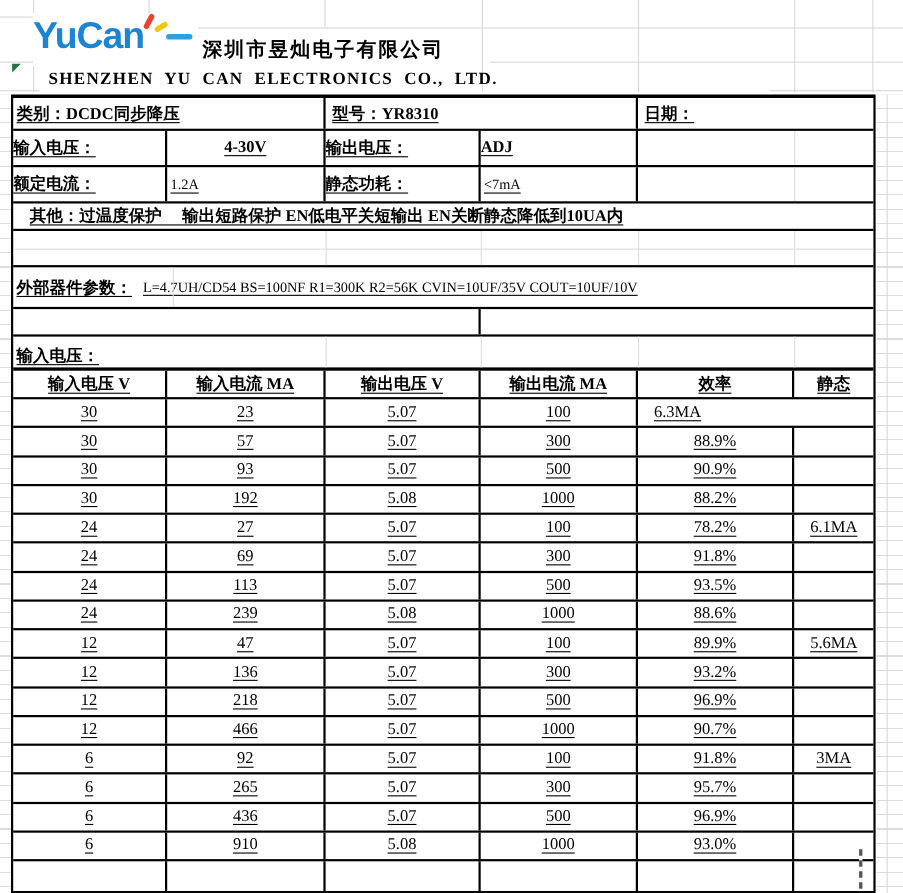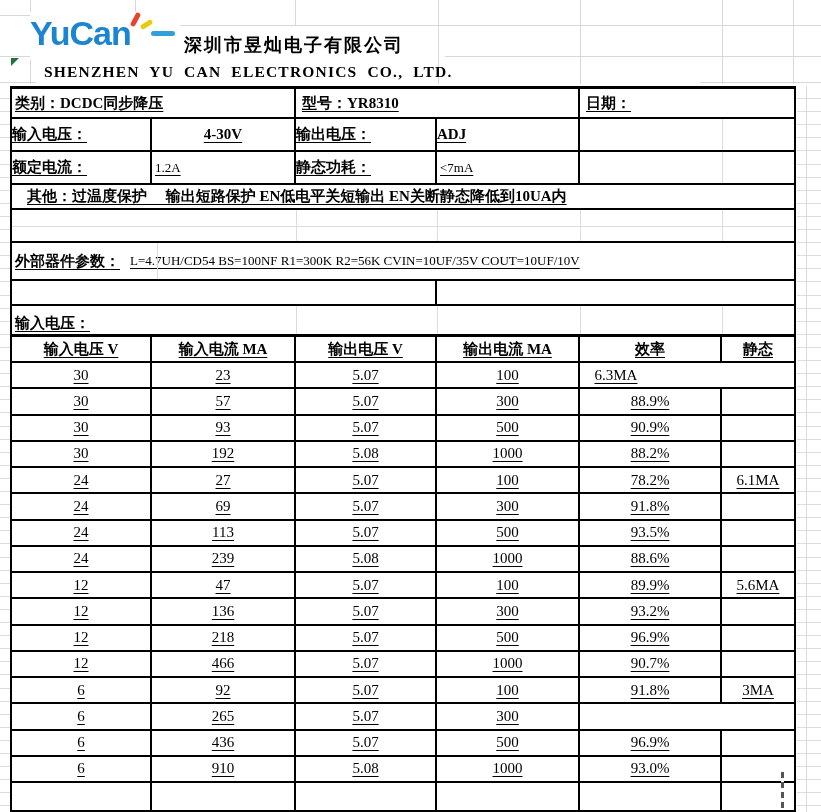--- a/index.html
+++ b/index.html
@@ -448,20 +448,23 @@
           </div>
           <div class="c tc w1">
             <span class="u num">265</span>
           </div>
           <div class="c tc w2">
             <span class="u num">5.07</span>
           </div>
           <div class="c tc w3">
             <span class="u num">300</span>
           </div>
+          <div class="c tc w4">
+            <span class="u num">95.7%</span>
+          </div>
           <div class="c tc w5 last"></div>
         </div>
         <div class="row trow">
           <div class="c tc w0">
             <span class="u num">6</span>
           </div>
           <div class="c tc w1">
             <span class="u num">436</span>
           </div>
           <div class="c tc w2">

